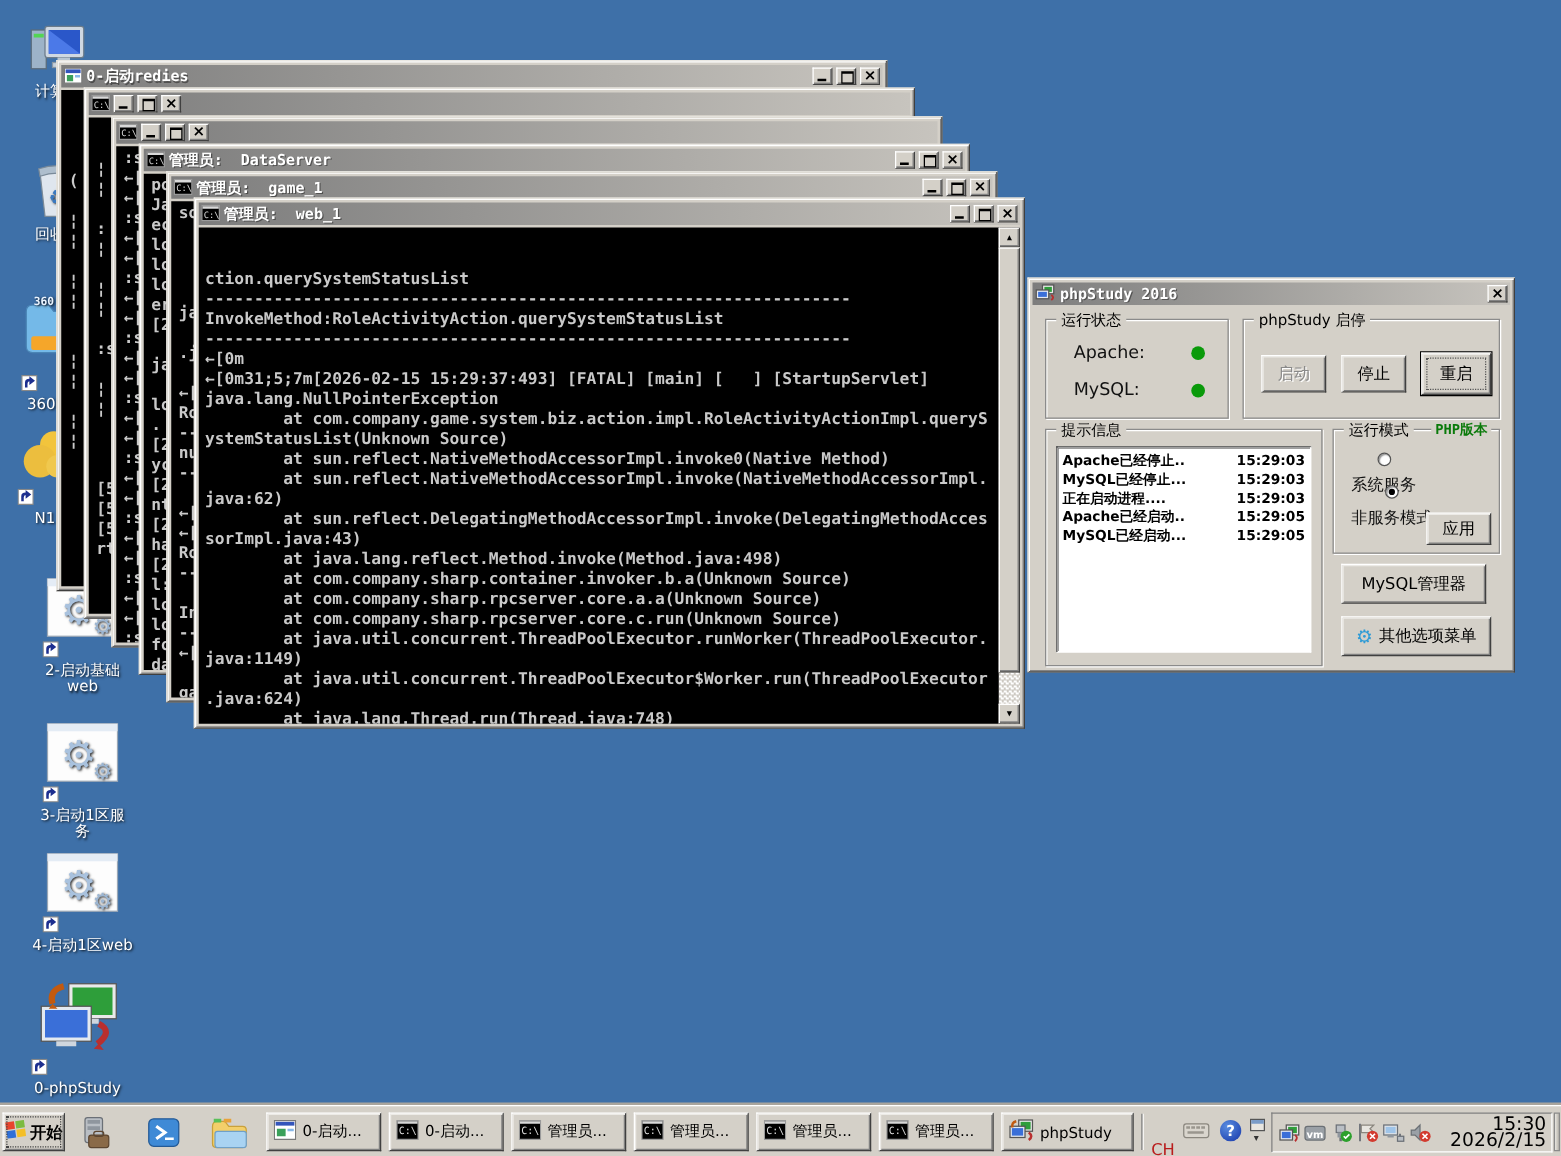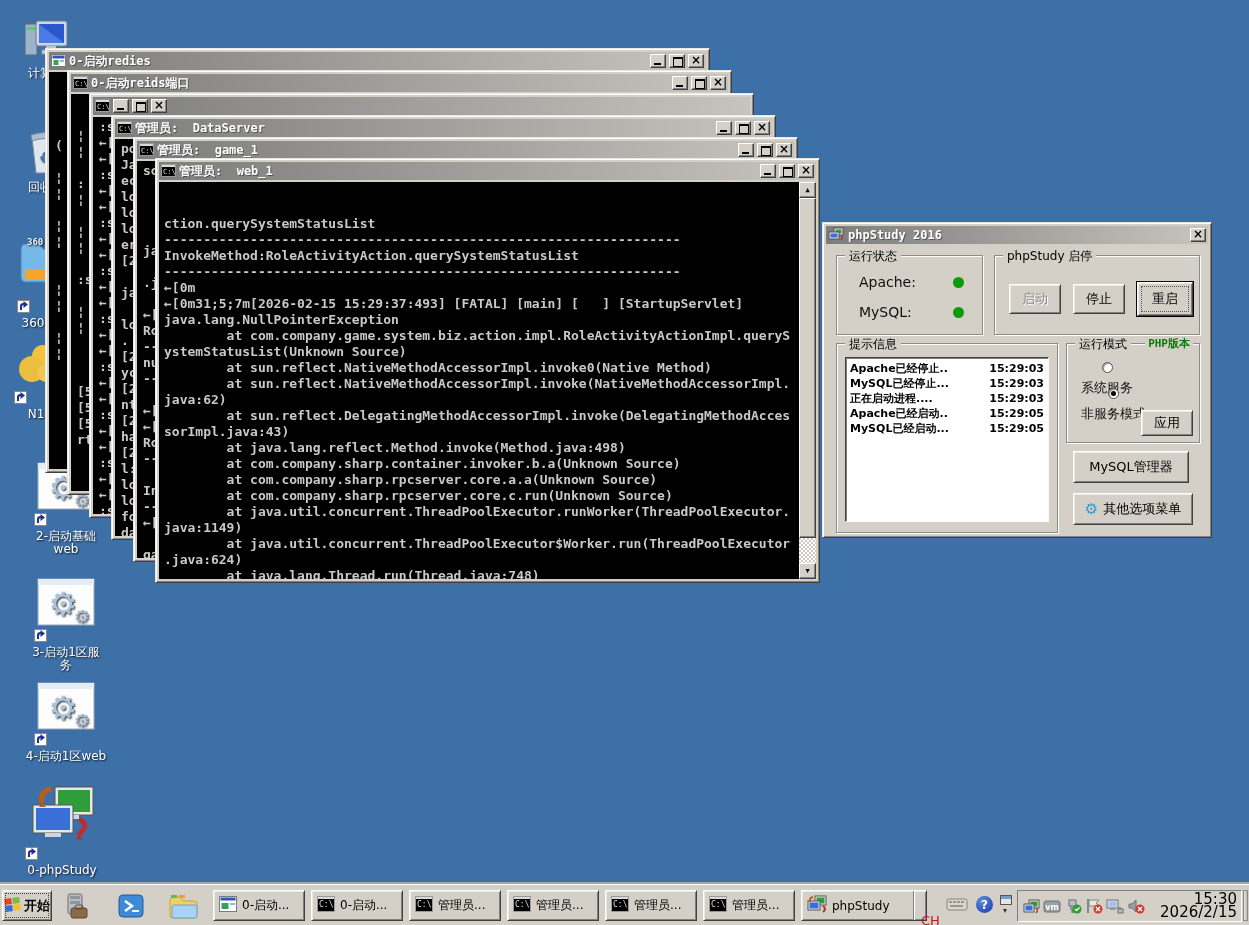--- a/index.html
+++ b/index.html
@@ -95,21 +95,21 @@
   
   #taskbar { position:absolute; left:0; bottom:0; width:1249px; height:41px; background:#d4d0c8;
     border-top:1px solid #fff; box-shadow:0 -2px 0 #a9a59d;padding-left:48px; }
   #startbtn { position:absolute; left:2px; top:5px; width:50px; height:31px; gap:3px;
     font-weight:bold; font-size:13px; outline:1px dotted #444; outline-offset:-4px; }
   .ql { position:absolute; top:6px; width:30px; height:30px; display:flex; align-items:center; justify-content:center; }
   #ql1{left:60px;} #ql2{left:116px;} #ql3{left:168px;}
   .taskbtn { position:absolute; top:5px; height:31px; width:92px; padding:0 5px; gap:5px;
     justify-content:flex-start; font-size:12px; white-space:nowrap; overflow:hidden; }
   #tb1{left:213px;} #tb2{left:311px;} #tb3{left:409px;} #tb4{left:507px;} #tb5{left:605px;} #tb6{left:703px;}
-  #tb7{left:801px; width:126px;}
+  #tb7{left:801px; width:106px;}
   .vsep { position:absolute; left:913px; top:6px; height:29px; width:2px; border-left:1px solid #808080; border-right:1px solid #fff; }
   #lang { position:absolute; left:921px; top:28px; font-size:13px; color:#b91c1c; }
   #kbico { position:absolute; left:946px; top:11px; }
   #helpico { position:absolute; left:976px; top:11px; width:17px; height:17px; border-radius:50%;
     background:radial-gradient(circle at 35% 30%, #5a8de0, #1535a8); color:#fff; font:bold 12px "DejaVu Sans",sans-serif;
     display:flex; align-items:center; justify-content:center; }
   #cust { position:absolute; left:1000px; top:10px; width:14px; height:18px; }
   #cust .w { position:absolute; left:0; top:0; width:12px; height:10px; border:1px solid #555; background:#e8e6e0; }
   #cust .w::before { content:""; position:absolute; left:0; top:0; right:0; height:3px; background:#7a9cc8; }
   #cust .a { position:absolute; left:3px; bottom:-2px; font-size:8px; color:#333; }
@@ -292,21 +292,20 @@
 </div></div>
 </div>
 
 <div class="cwin" id="w2">
   <div class="tbar">
     <span><svg width="15" height="13">
           <rect width="14" height="12" x="0.5" y="0.5" fill="#000" stroke="#9a9a9a"></rect>
           <rect x="1" y="1" width="13" height="2" fill="#d9d9d9"></rect>
           <text x="2" y="10" font-size="7" fill="#ddd" font-family="DejaVu Sans Mono">C:\</text>
         </svg></span>
-    <span class="ttl">0-启动reids端口</span>
     <span class="wbtn min"></span>
     <span class="wbtn max"></span>
     <span class="wbtn cls"></span>
   </div>
   <div class="cbody"><div class="strip">
 
 ¦
 ¦
 
 :

